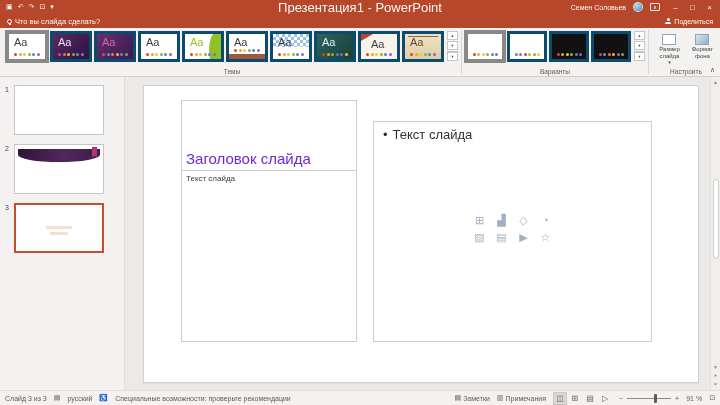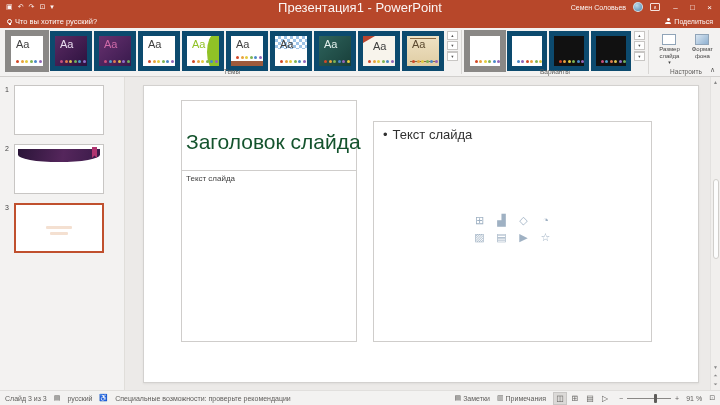--- a/index.html
+++ b/index.html
@@ -29,21 +29,21 @@
   .person{width:6px;height:6px;position:relative}
   .person::before{content:"";position:absolute;top:0;left:1.5px;width:3px;height:3px;border-radius:50%;background:#fff}
   .person::after{content:"";position:absolute;bottom:0;left:0;width:6px;height:2.5px;border-radius:3px 3px 0 0;background:#fff}
 
   
   .ribbon{height:49px;background:#f3f2f1;border-bottom:1px solid #d2d0ce;display:flex;position:relative;padding-left:6px}
   .group{position:relative;padding-top:3px;height:100%}
   .group-label{position:absolute;bottom:1px;left:0;right:0;text-align:center;font-size:6.5px;color:#5e5c5a}
   .gal-wrap{display:flex}
   .gallery{display:flex;gap:2px}
-  .theme,.variant{width:42px;height:40px;border:5px solid #0c4a6e;position:relative;overflow:hidden;flex:none;background:#fff;cursor:default}
+  .theme,.variant{width:42px;height:31px;border:3px solid #0c4a6e;position:relative;overflow:hidden;flex:none;background:#fff;cursor:default}
   .variant{width:40px}
   .theme.selected,.variant.selected{border-color:#8a8886;box-shadow:0 0 0 1px #8a8886}
   .aa{position:absolute;top:3px;left:5px;font-size:11px;line-height:11px;z-index:2}
   .dots{position:absolute;bottom:3px;left:5px;display:flex;gap:1.5px;z-index:2}
   .dot{width:3px;height:3px;border-radius:50%;display:block}
   .shape{position:absolute;display:block}
   .k-facet .shape{top:-2px;right:-5px;width:17px;height:36px;background:var(--ac);border-radius:55% 0 0 55%/60% 0 0 60%}
   .k-bottom-band .shape{left:0;right:0;bottom:0;height:5px;background:var(--ac)}
   .k-bottom-band .dots{bottom:7px}
   .k-checker .shape{top:0;left:0;right:0;height:13px;background:repeating-conic-gradient(var(--ac) 0% 25%,#ffffff 0% 50%) 0 0/6px 6px}
@@ -70,21 +70,21 @@
   .ribbon-art{position:absolute;top:4px;left:3px;right:3px;height:13px;background:linear-gradient(100deg,#2a1538,#55265c 55%,#3a1b49);border-radius:0 0 50% 50%/0 0 55% 55%}
   .bookmark{position:absolute;top:2px;right:6px;width:5px;height:11px;background:#b03570;clip-path:polygon(0 0,100% 0,100% 100%,50% 78%,0 100%)}
   .faint-line{position:absolute;background:#f2dbc9;opacity:.85;height:3px;border-radius:1px}
   .faint-line.a{top:21px;left:30px;width:26px}
   .faint-line.b{top:27px;left:34px;width:18px}
 
   .canvas{flex:1;position:relative}
   .slide-canvas{position:absolute;left:18px;top:8px;width:556px;height:298px;background:#fff;border:1px solid #d3d1cf;box-shadow:0 1px 2px rgba(0,0,0,.06)}
   .ph{position:absolute;border:1px solid #cfcdcb}
   .ph-title{left:37px;top:14px;width:176px;height:71px}
-  .title-text{position:absolute;left:4px;bottom:16px;font-size:21px;font-weight:300;color:#14532d;white-space:nowrap}
+  .title-text{position:absolute;left:4px;bottom:3px;font-size:15px;font-weight:300;color:#6d28d9;white-space:nowrap}
   .ph-body{left:37px;top:85px;width:176px;height:171px;border-top:none;padding:3px 4px;font-size:8px;color:#3d3d3d}
   .ph-content{left:229px;top:35px;width:279px;height:221px}
   .bullet-line{padding:5px 0 0 9px;font-size:13px;color:#303030;display:flex;gap:5px;align-items:baseline}
   .cicons{position:absolute;top:92px;left:50%;transform:translateX(-50%);display:grid;grid-template-columns:repeat(4,14px);gap:4px 8px;justify-items:center;color:#9fb1c3;font-size:11px;line-height:13px}
 
   .vscroll{width:10px;background:#f1efed;border-left:1px solid #e3e1df;display:flex;flex-direction:column;align-items:center;font-size:5px;color:#888}
   .vs-arrow{padding:2px 0}
   .vs-thumb{width:6px;height:80px;background:#fdfdfd;border:1px solid #d0cecb;border-radius:3px;margin-top:92px}
   .vs-bottom{margin-top:auto;display:flex;flex-direction:column;gap:2px;align-items:center;padding-bottom:2px;font-size:5px}
 
@@ -122,21 +122,21 @@
           <span class="win-btn">–</span>
           <span class="win-btn">□</span>
           <span class="win-btn">×</span>
         </span>
     </div>
   </div>
 
   <div class="tabrow">
     <div class="tellme">
       <span class="bulb"></span>
-      <span>Что вы хотите русский?</span>
+      <span>Что вы слайда сделать?</span>
     </div>
     <div class="share">
       <span class="person"></span>
       <span>Поделиться</span>
     </div>
   </div>
 
   <div class="ribbon">
     <div class="group" style="width:456px">
       <div class="gal-wrap">

